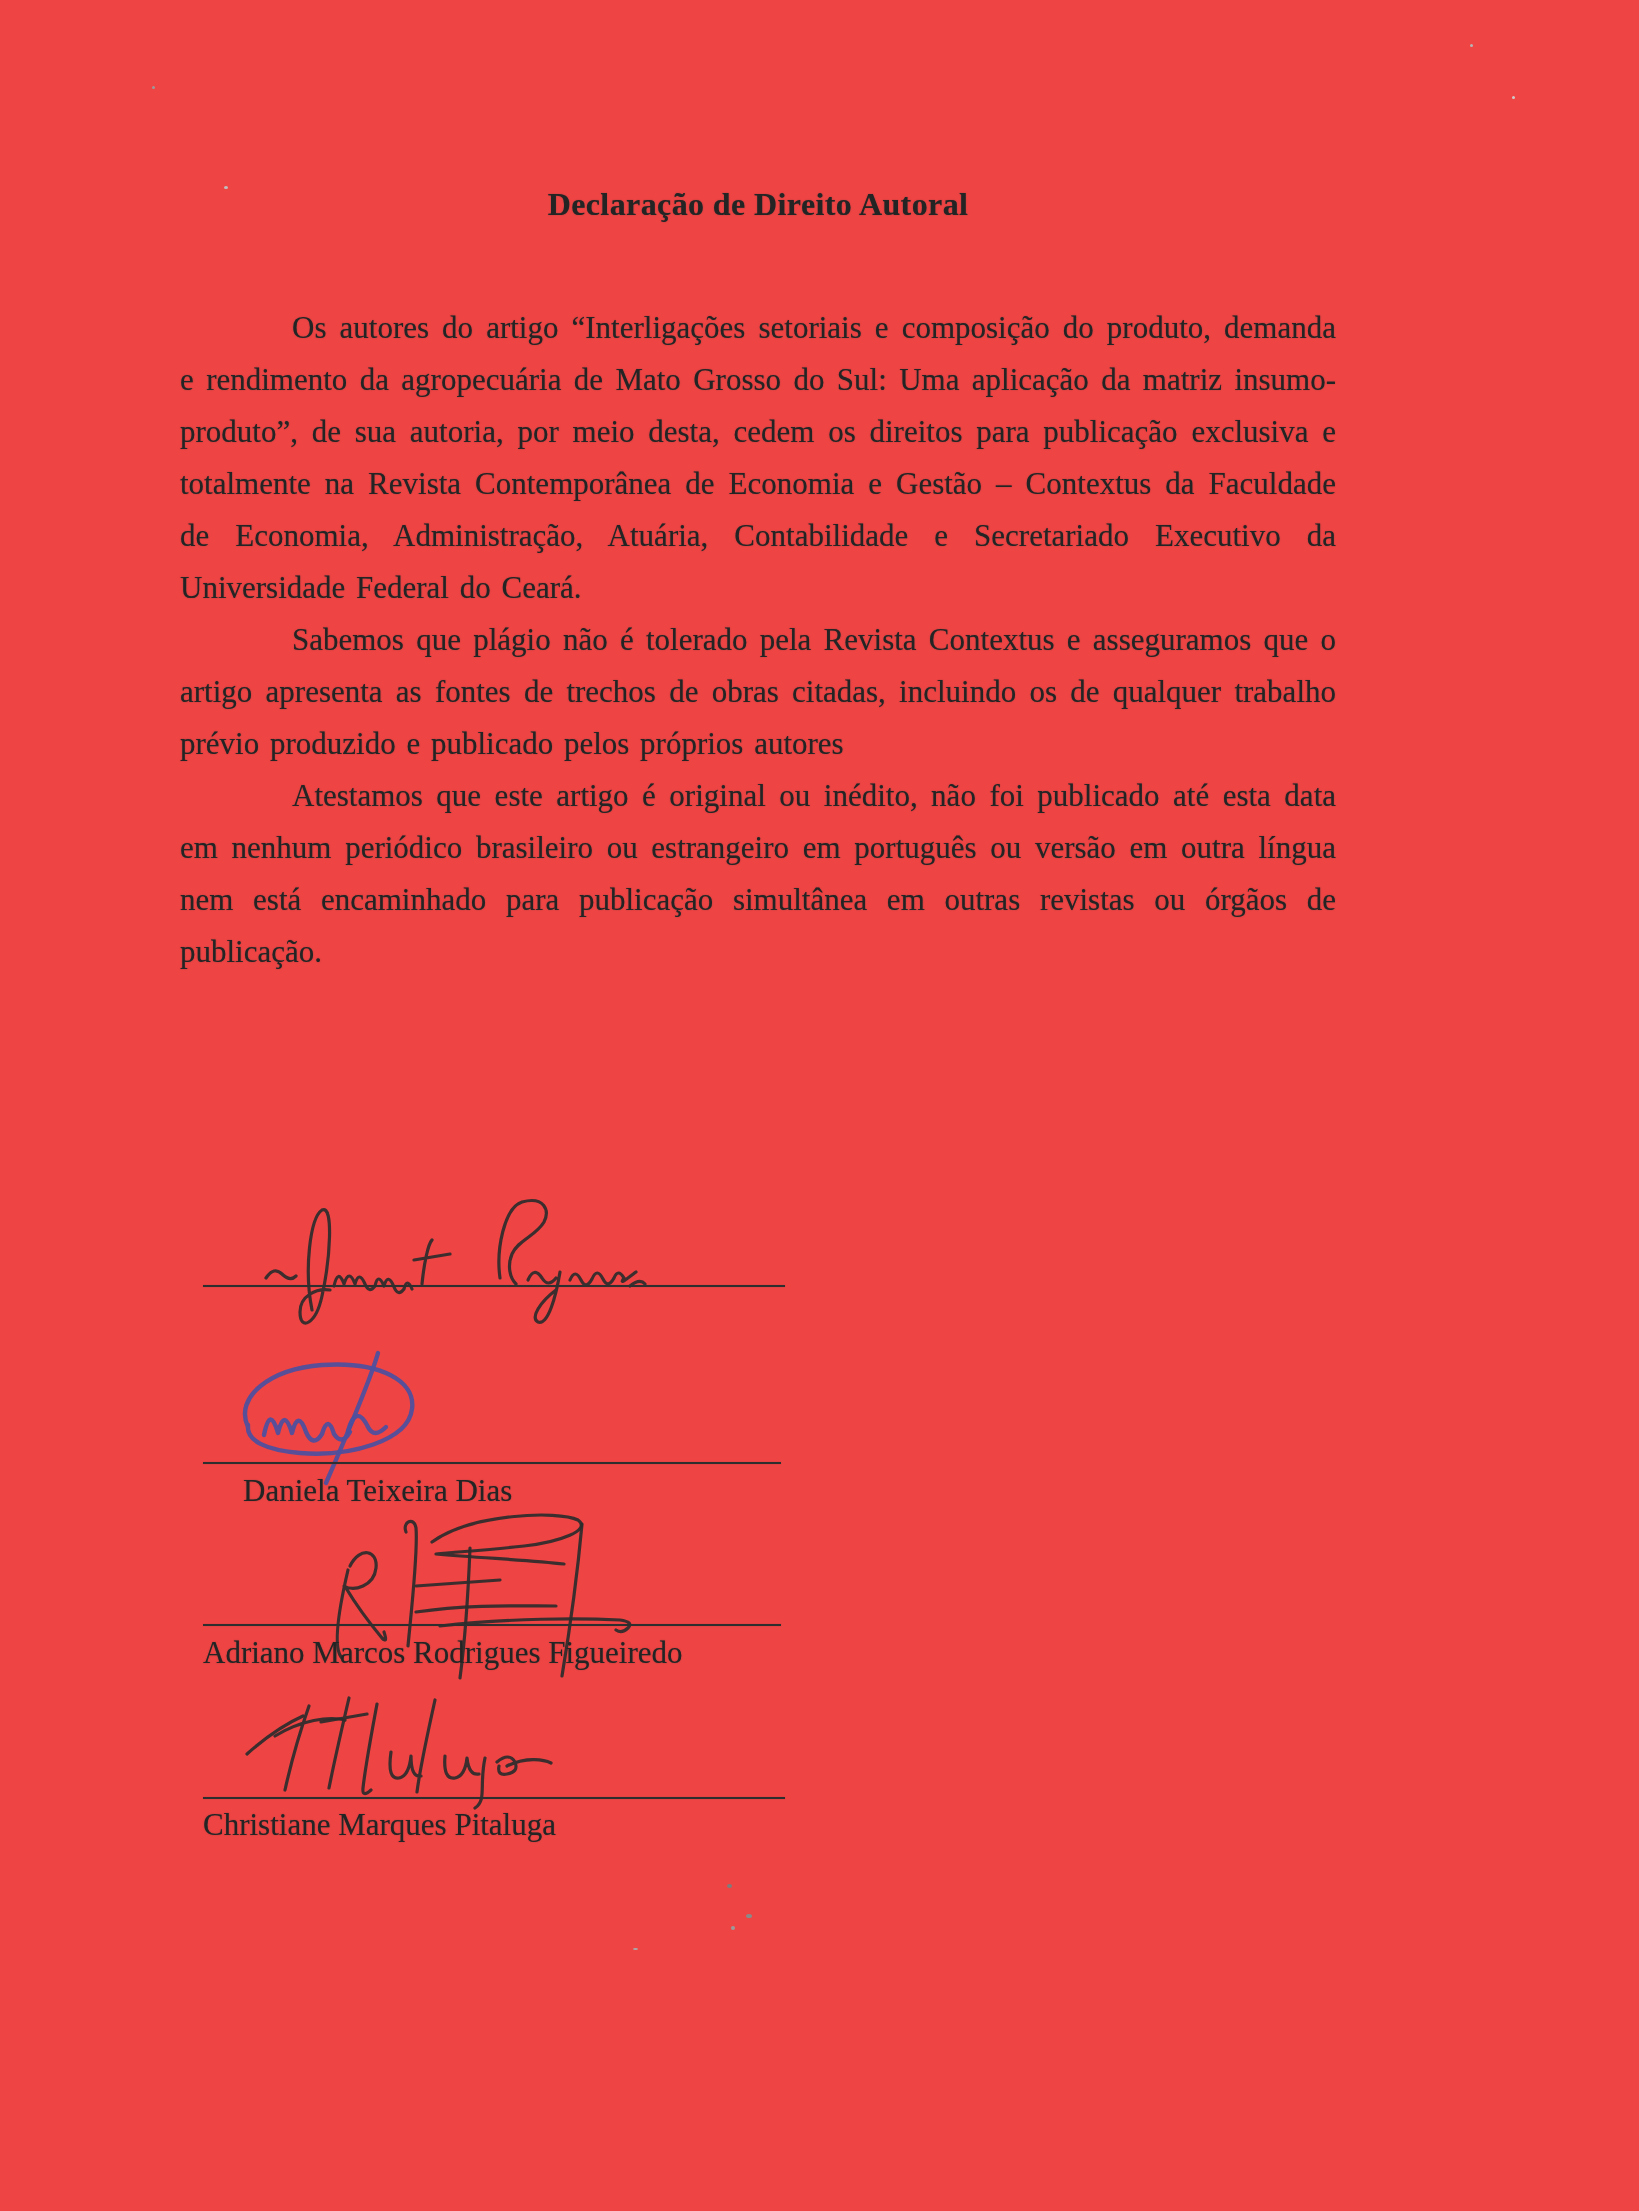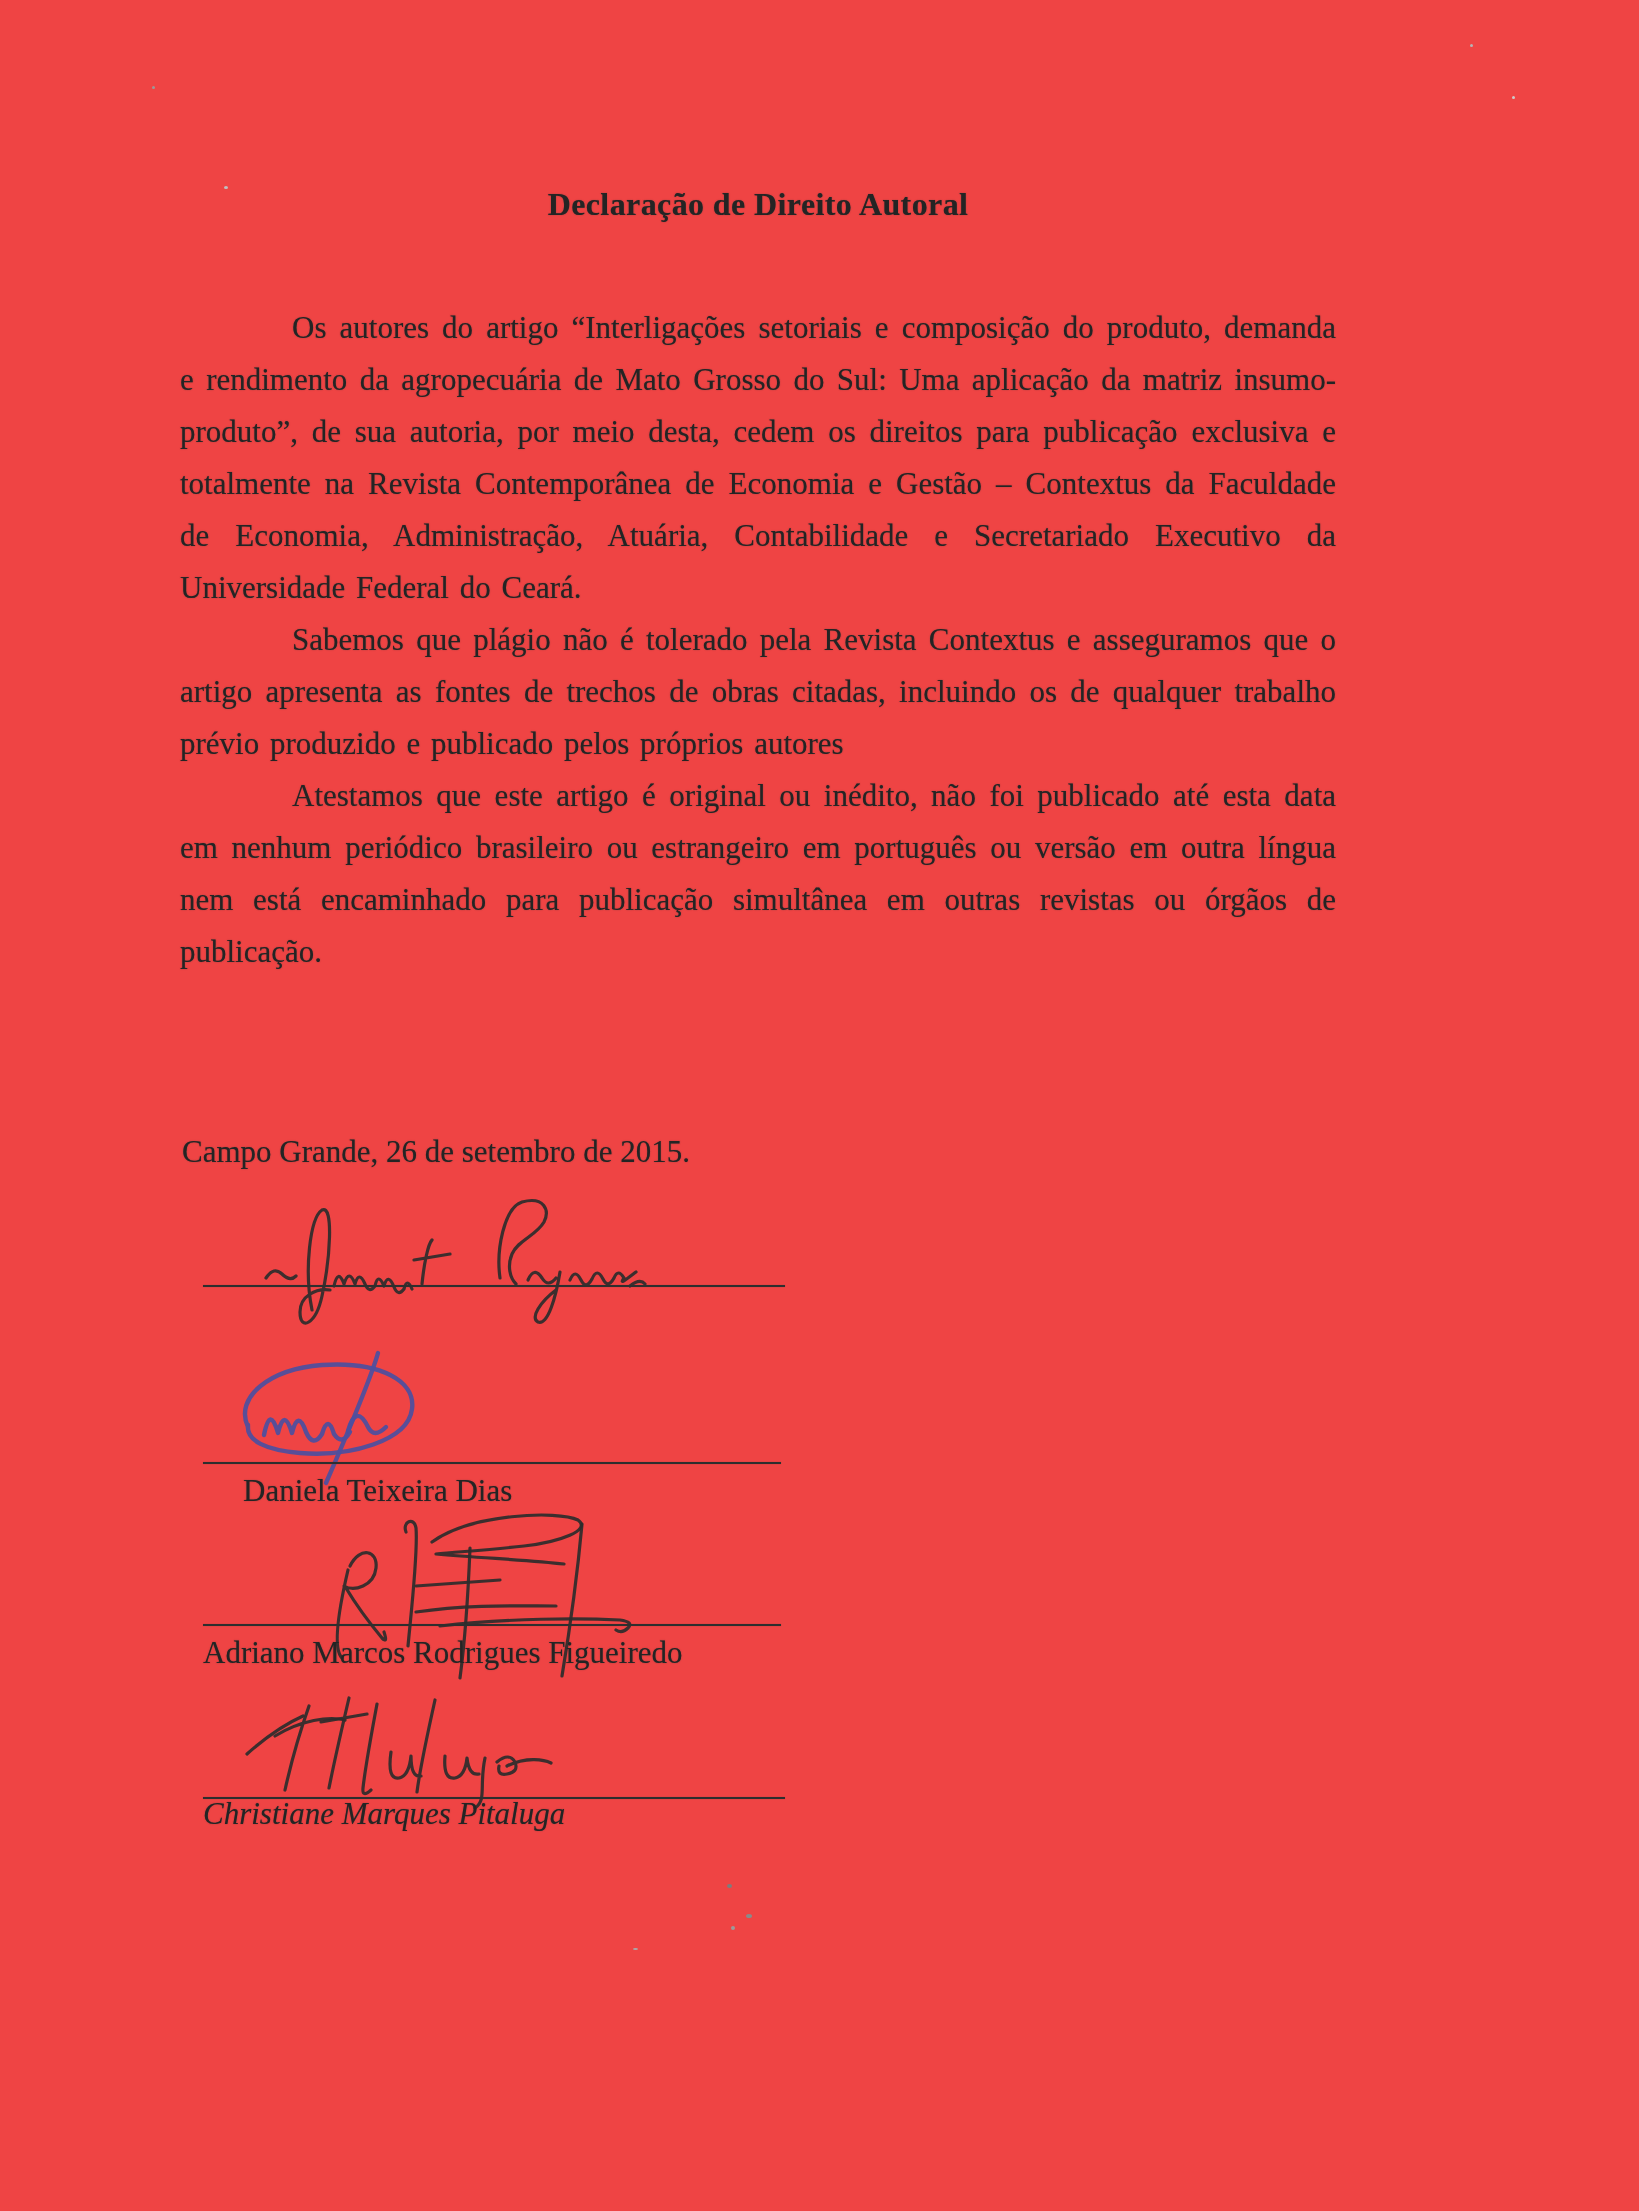--- a/index.html
+++ b/index.html
@@ -76,21 +76,20 @@
   <div class="speck" style="left:633px;top:1948px;width:5px;height:2px;background:#aaaaaa;"></div>
 
   <div class="doc-title scan-text">Declaração de Direito Autoral</div>
 
   <div class="doc-body scan-text">
     <p>Os autores do artigo “Interligações setoriais e composição do produto, demanda e rendimento da agropecuária de Mato Grosso do Sul: Uma aplicação da matriz insumo-produto”, de sua autoria, por meio desta, cedem os direitos para publicação exclusiva e totalmente na Revista Contemporânea de Economia e Gestão – Contextus da Faculdade de Economia, Administração, Atuária, Contabilidade e Secretariado Executivo da Universidade Federal do Ceará.</p>
     <p>Sabemos que plágio não é tolerado pela Revista Contextus e asseguramos que o artigo apresenta as fontes de trechos de obras citadas, incluindo os de qualquer trabalho prévio produzido e publicado pelos próprios autores</p>
     <p>Atestamos que este artigo é original ou inédito, não foi publicado até esta data em nenhum periódico brasileiro ou estrangeiro em português ou versão em outra língua nem está encaminhado para publicação simultânea em outras revistas ou órgãos de publicação.</p>
   </div>
 
-  <div class="date-line scan-text">Campo Grande, 26 de setembro de 2015.</div>
 
   <div class="sig-block" style="top:1165px;height:200px;">
     <svg class="sig-ink ink-black" style="left:60px;top:35px;" width="395" height="145" viewBox="0 0 395 145">
       <g stroke="#2d2d2d">
         <path d="M6,78 q8,-12 16,-4 q8,8 14,2"></path>
         <path d="M52,110 C44,70 50,18 62,10 C74,4 70,60 62,96 C56,124 40,132 40,112 C40,96 56,88 70,90"></path>
         <path d="M74,86 q4,-18 10,-2 q5,-16 11,0 q4,-14 10,0 q4,10 10,2 q3,-14 9,0 q4,-14 10,1 q4,10 10,2 q3,-12 8,0"></path>
         <path d="M162,84 C164,64 168,44 172,40 M154,60 L190,54"></path>
         <path d="M240,78 C236,50 244,8 262,2 C284,-4 290,10 284,22 C276,36 258,40 252,54 C247,66 250,78 256,84"></path>
         <path d="M268,80 q6,-14 14,-2 q6,10 14,0 M300,72 C296,96 288,126 278,122 C270,118 280,102 296,90"></path>
@@ -134,16 +133,16 @@
       <g stroke="#2d2d2d">
         <path d="M2,62 C20,46 40,32 58,24"></path>
         <path d="M64,14 C52,48 44,80 40,98 M30,44 C56,28 84,24 100,28"></path>
         <path d="M104,6 C96,40 88,76 84,96 M76,30 L122,22 M132,12 C126,44 120,78 118,96 q-1,10 8,2"></path>
         <path d="M146,60 q-4,28 8,26 q10,-2 12,-22 q0,22 10,20 M190,8 C182,44 174,84 172,100"></path>
         <path d="M200,64 q-2,24 10,22 q10,-2 12,-20 q2,18 12,16 M240,66 C234,94 242,108 230,116"></path>
         <path d="M252,70 q12,-10 18,0 q4,10 -8,12 q-10,2 -8,-8 M262,74 C282,64 300,68 306,71"></path>
       </g>
     </svg>
     <div class="sig-line" style="top:117px;width:582px;"></div>
-    <div class="sig-name scan-text" style="top:116px;font-style:italic;">Christiane Marques Pitaluga</div>
+    <div class="sig-name scan-text" style="top:127px;">Christiane Marques Pitaluga</div>
   </div>
 
 </div>
 
 </body></html>

